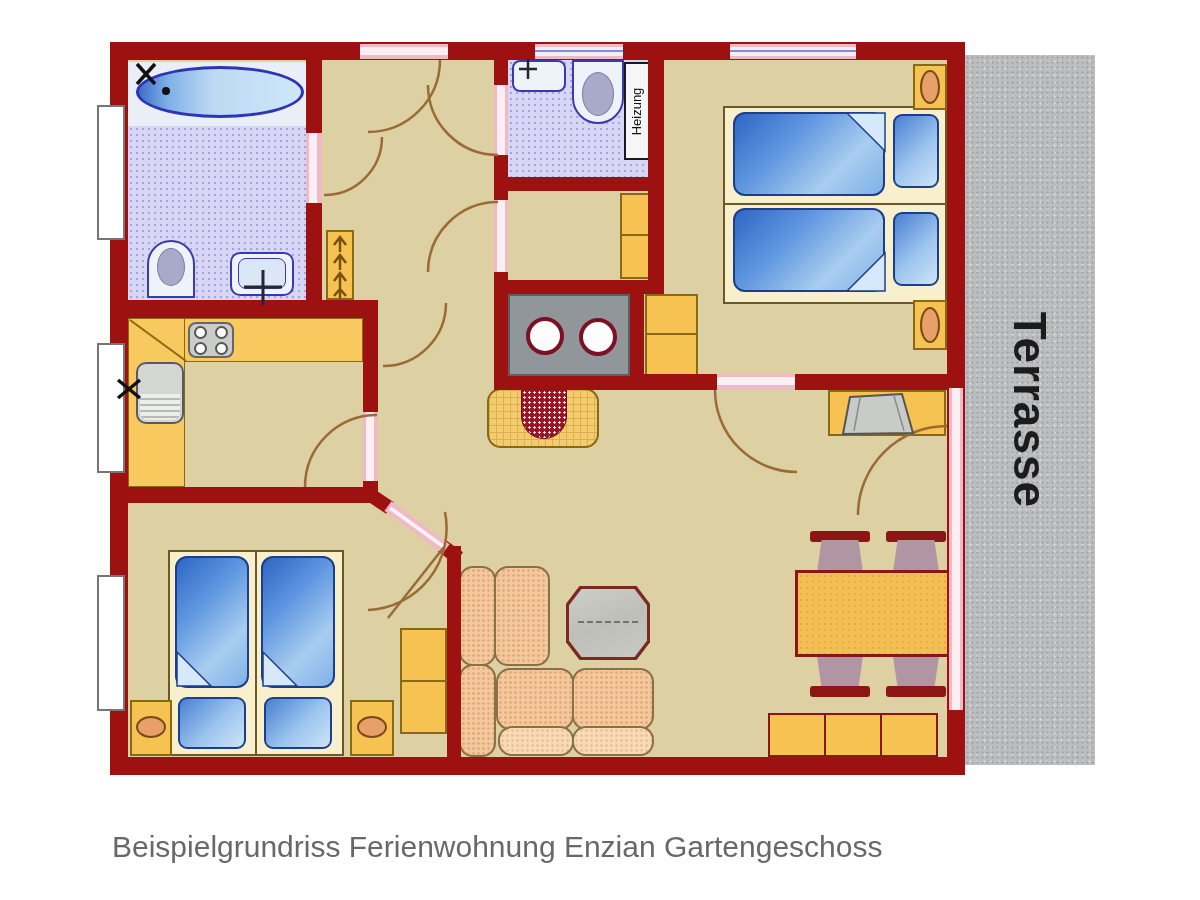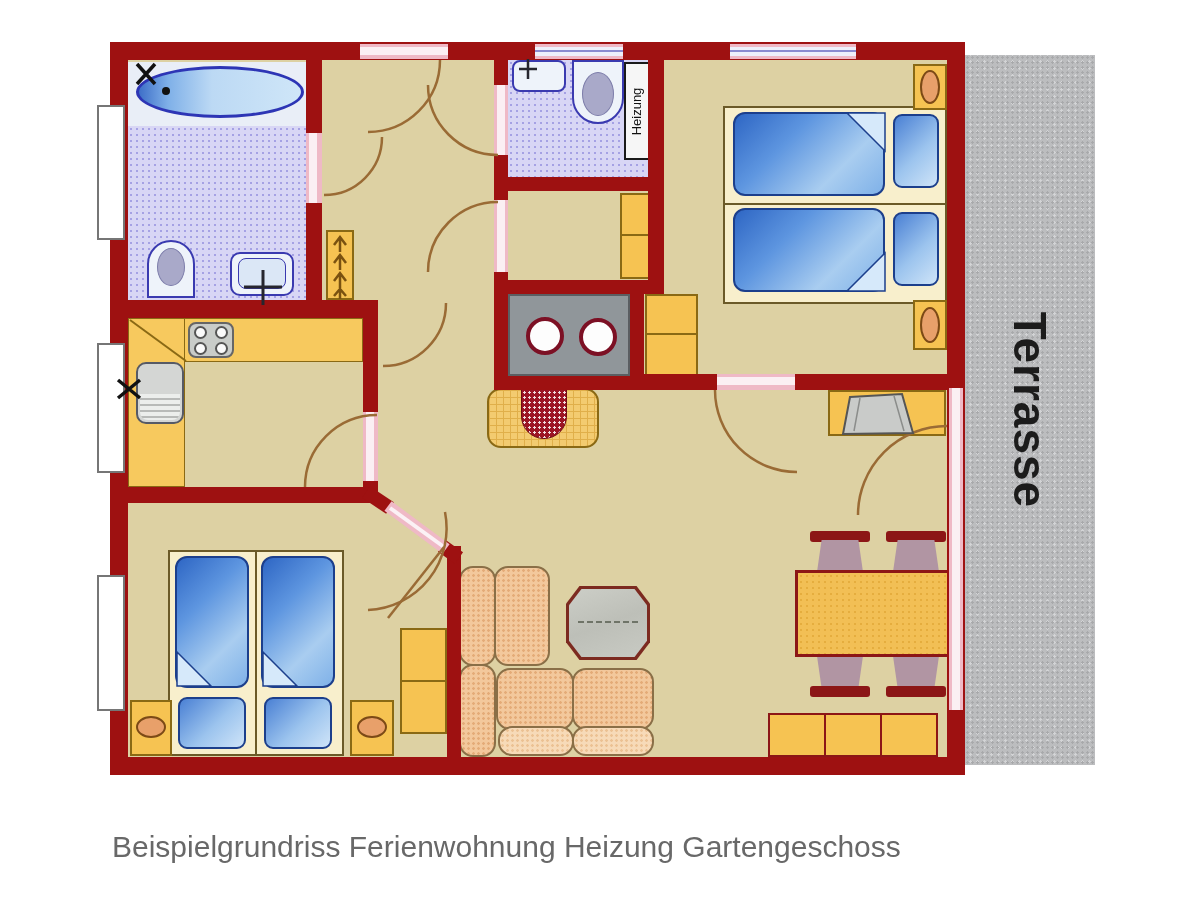--- a/index.html
+++ b/index.html
@@ -246,15 +246,15 @@
     <polygon points="263,652 263,686 297,686" fill="#d6e9fa" stroke="#1c3f8c" stroke-width="1.5"></polygon>
 
     <polygon points="850,397 902,394 913,433 843,434" fill="#c9cbc9" stroke="#555" stroke-width="2"></polygon>
     <path d="M 860 398 L 854 431 M 894 396 L 904 431" stroke="#8b8d8b" stroke-width="1.5" fill="none"></path>
   </svg>
 
   <div id="terrasse">
     <span>Terrasse</span>
   </div>
 
-  <div id="caption">Beispielgrundriss Ferienwohnung Heizung Gartengeschoss</div>
+  <div id="caption">Beispielgrundriss Ferienwohnung Enzian Gartengeschoss</div>
 
 </div>
 
 </body></html>

